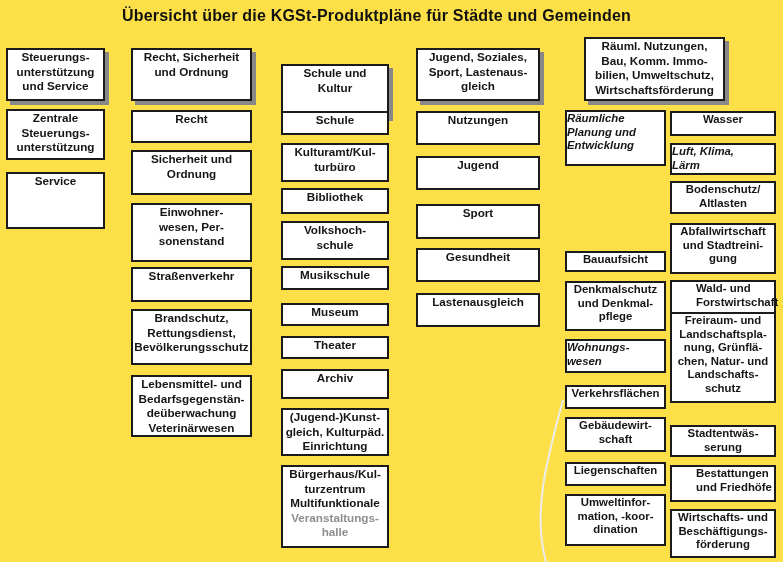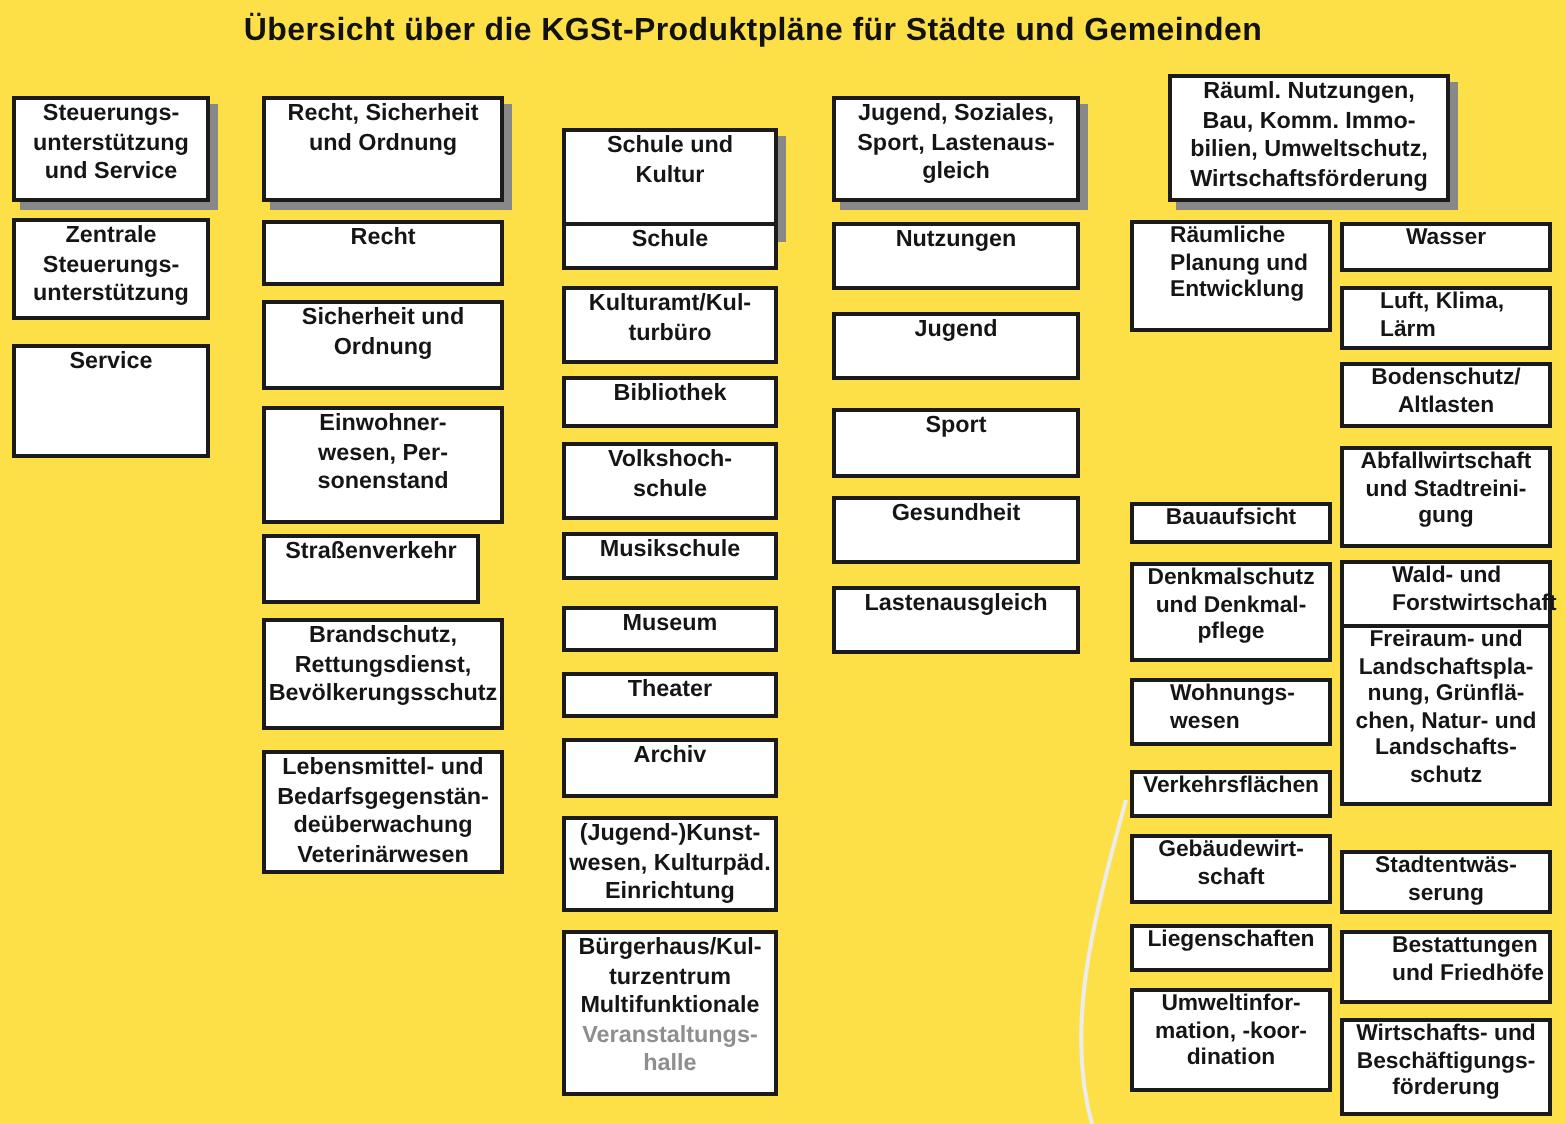--- a/index.html
+++ b/index.html
@@ -15,21 +15,21 @@
   }
   .box{
     position:absolute;box-sizing:border-box;
     border:2px solid #1b1b1b;background:#ffffff;
     display:flex;flex-direction:column;align-items:center;justify-content:flex-start;
     text-align:center;font-weight:bold;font-size:11.7px;line-height:14.5px;
     color:#151515;padding:0 1px;
   }
   .box.header{box-shadow:4px 4px 0 #888888;}
   .box.sm{font-size:11.4px;line-height:13.5px;}
-  .box.al{align-items:flex-start;text-align:left;padding-left:18px;}
+  .box.al{align-items:flex-start;text-align:left;padding-left:0;font-style:italic;}
   .box.al2{align-items:flex-start;text-align:left;padding-left:24px;}
   .bt{white-space:pre-line;}
   .muted{color:#8e8e8e;}
   .artifact{position:absolute;left:0;top:0;pointer-events:none;}
 </style>
 </head>
 <body>
 
 <div class="canvas">
 
@@ -62,21 +62,21 @@
   </div>
   <div class="box" style="left:131px;top:150px;width:121px;height:45px">
     <span class="bt">Sicherheit und
 Ordnung</span>
   </div>
   <div class="box" style="left:131px;top:203px;width:121px;height:59px">
     <span class="bt">Einwohner-
 wesen, Per-
 sonenstand</span>
   </div>
-  <div class="box" style="left:131px;top:267px;width:109px;height:35px">
+  <div class="box" style="left:131px;top:267px;width:121px;height:35px">
     <span class="bt">Straßenverkehr</span>
   </div>
   <div class="box" style="left:131px;top:309px;width:121px;height:56px">
     <span class="bt">Brandschutz,
 Rettungsdienst,
 Bevölkerungsschutz</span>
   </div>
   <div class="box" style="left:131px;top:375px;width:121px;height:62px">
     <span class="bt">Lebensmittel- und
 Bedarfsgegenstän-
@@ -109,21 +109,21 @@
     <span class="bt">Museum</span>
   </div>
   <div class="box" style="left:281px;top:336px;width:108px;height:23px">
     <span class="bt">Theater</span>
   </div>
   <div class="box" style="left:281px;top:369px;width:108px;height:30px">
     <span class="bt">Archiv</span>
   </div>
   <div class="box" style="left:281px;top:408px;width:108px;height:48px">
     <span class="bt">(Jugend-)Kunst-
-wesen, Kulturpäd.
+gleich, Kulturpäd.
 Einrichtung</span>
   </div>
   <div class="box" style="left:281px;top:465px;width:108px;height:83px">
     <span class="bt">Bürgerhaus/Kul-
 turzentrum
 Multifunktionale</span>
     <span class="bt muted">Veranstaltungs-
 halle</span>
   </div>
 

